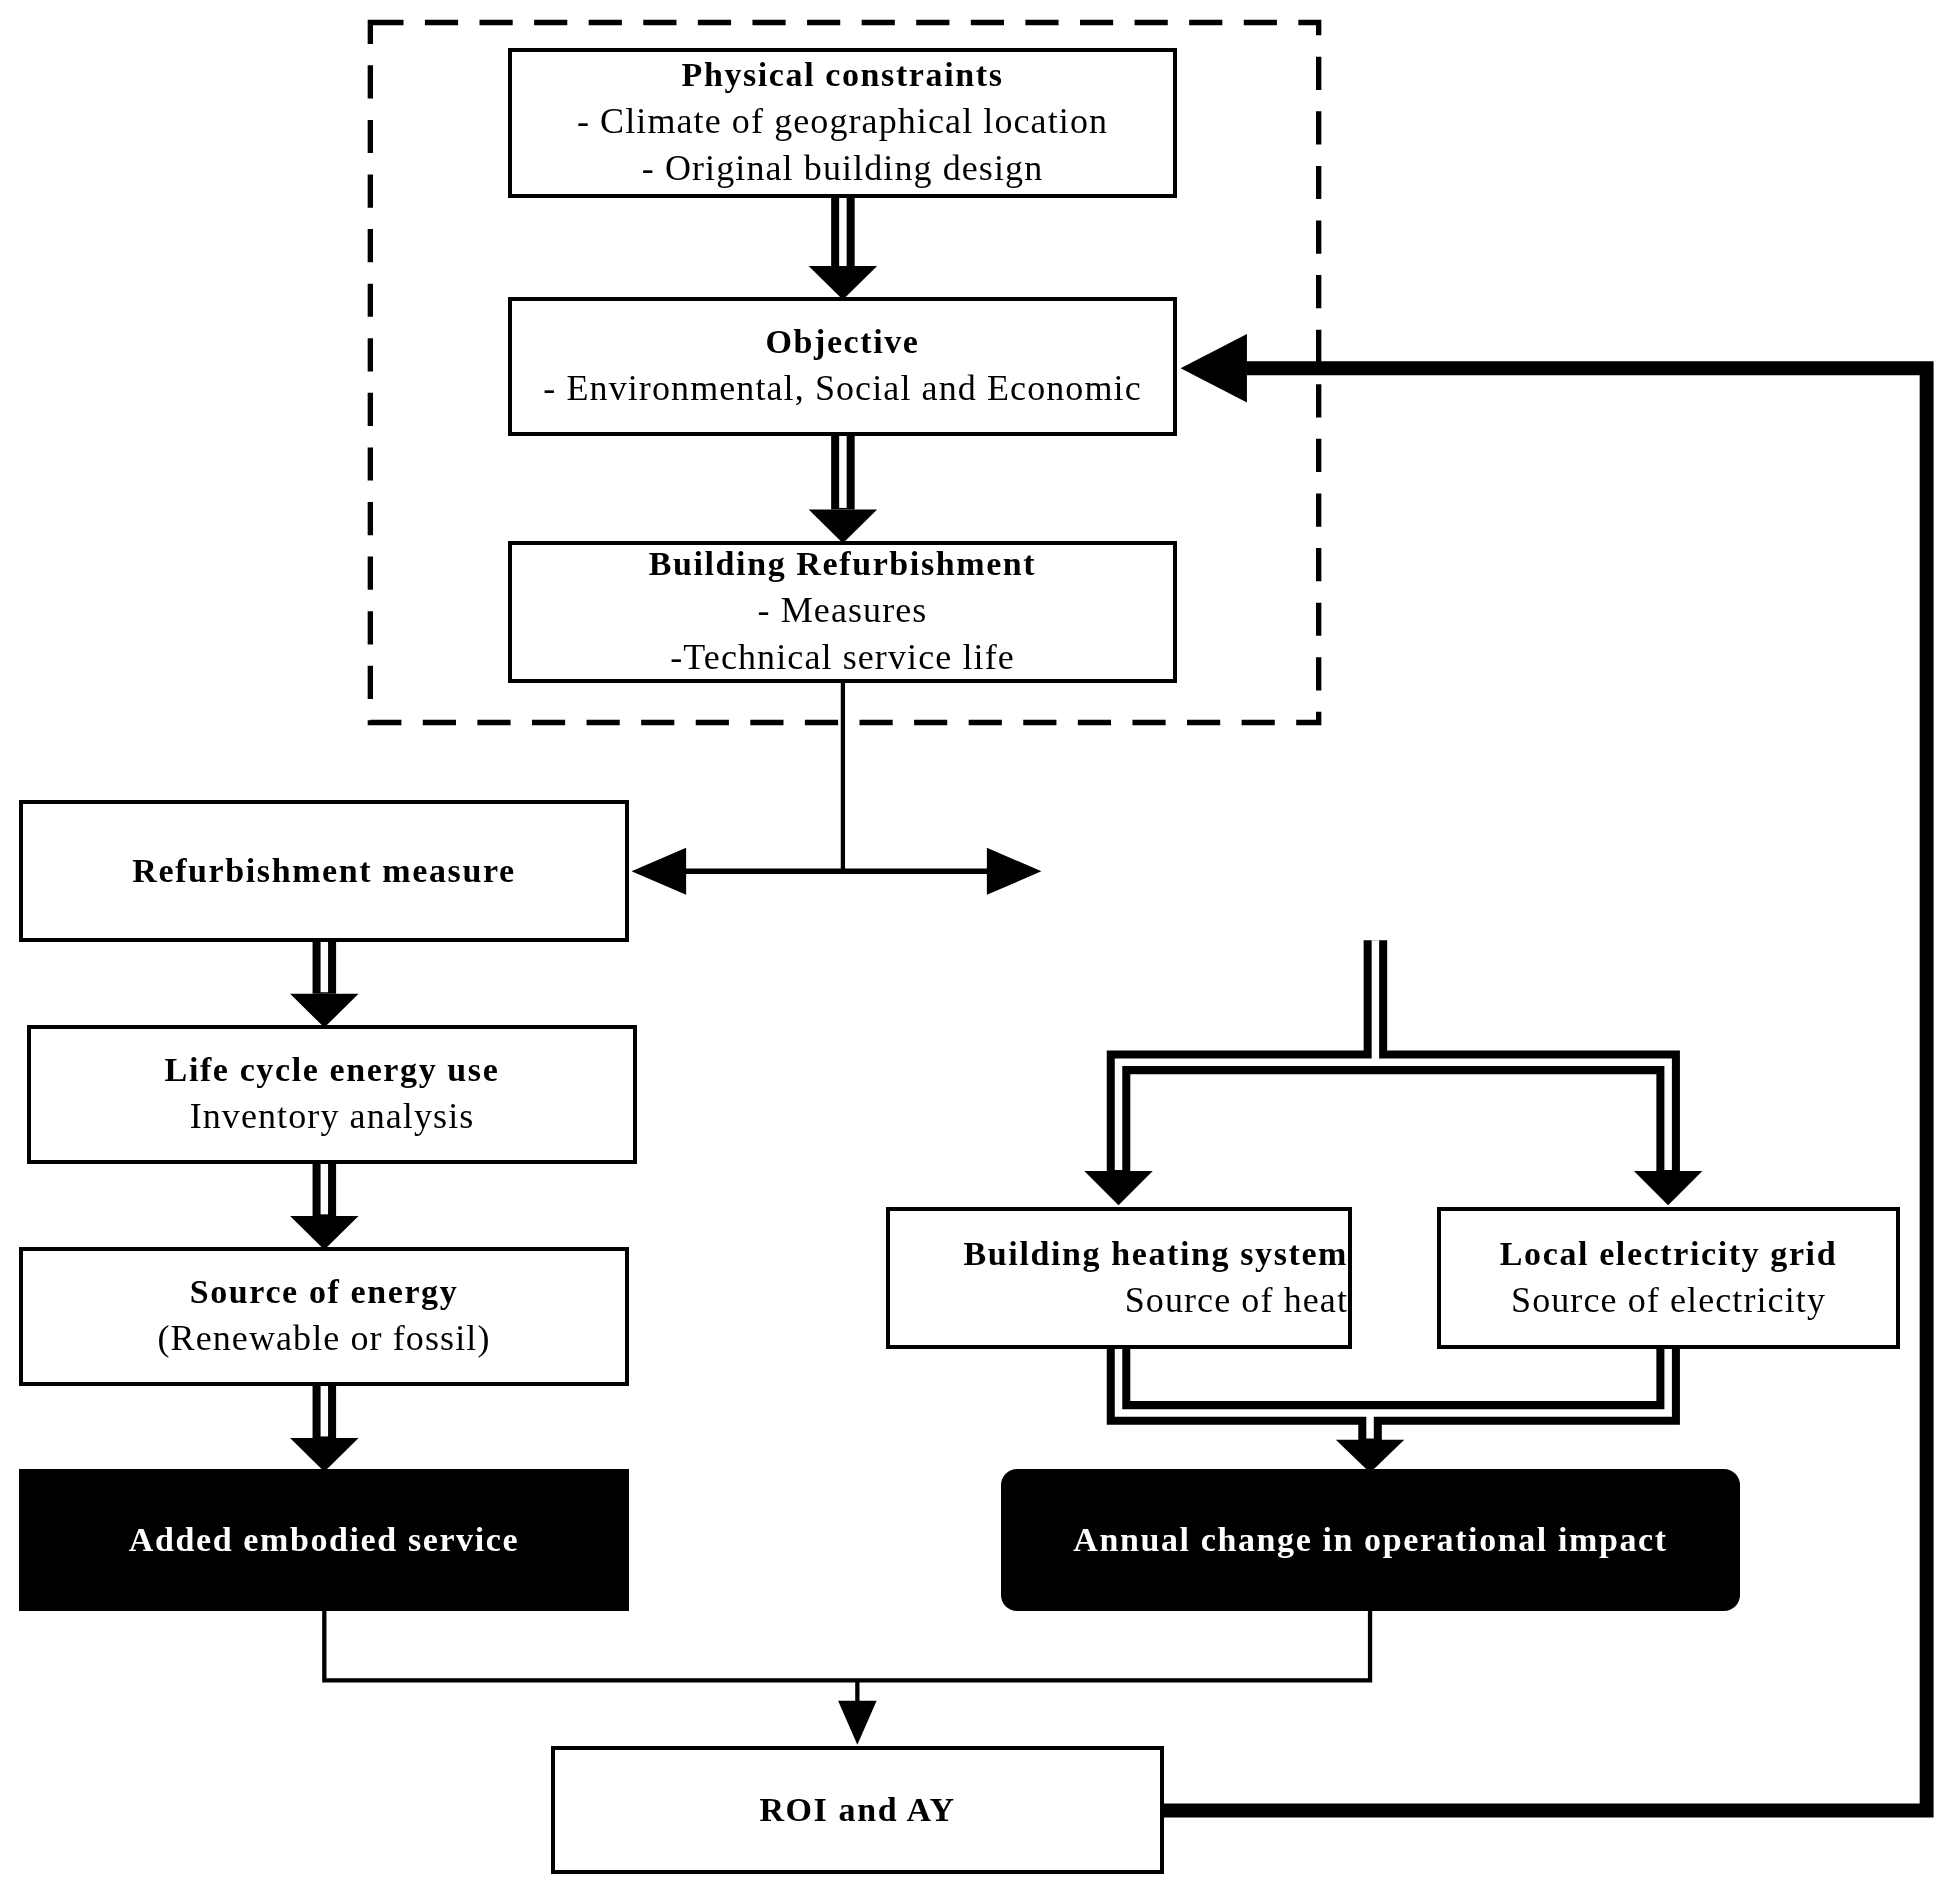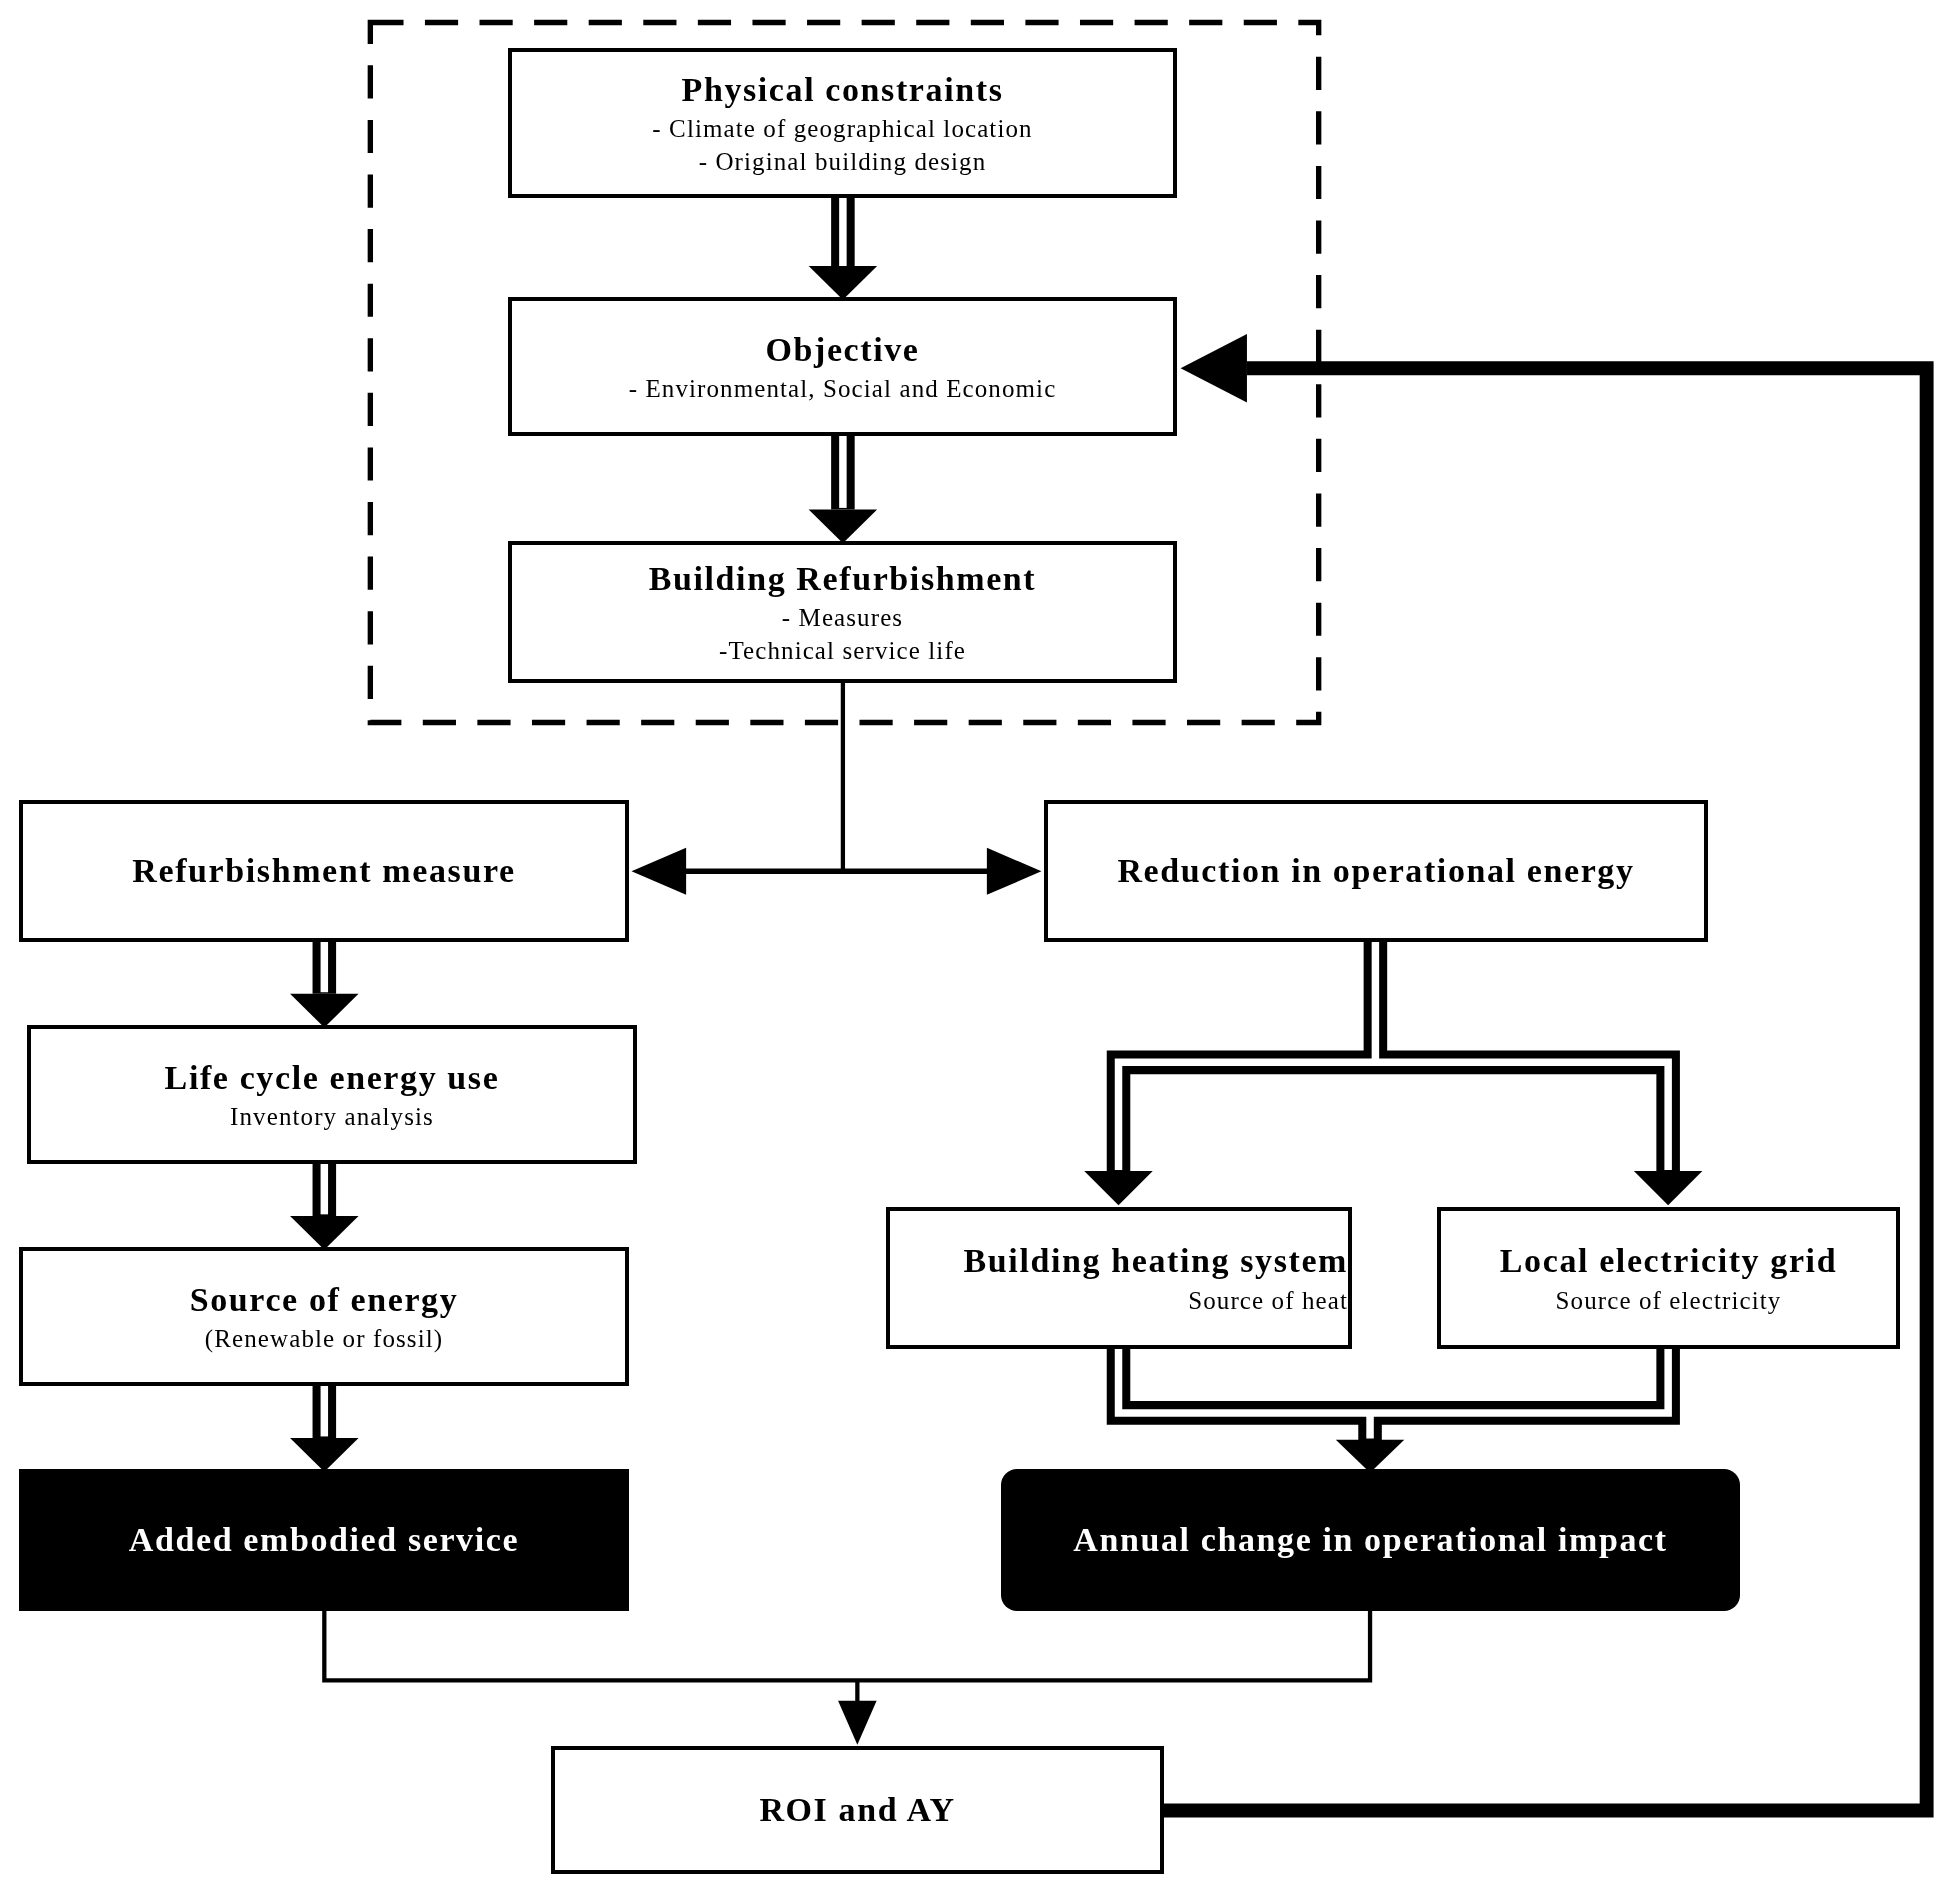--- a/index.html
+++ b/index.html
@@ -35,21 +35,21 @@
     line-height: 1.32;
   }
   .node .title {
     font-weight: bold;
     font-size: 34px;
     letter-spacing: 1.6px;
     white-space: nowrap;
   }
   .node .sub {
     font-weight: normal;
-    font-size: 25px;
+    font-size: 36px;
     letter-spacing: 1.1px;
     white-space: nowrap;
   }
   .node.filled {
     background: #000000;
     border: none;
     color: #ffffff;
   }
   
   .n-physical   { left: 508px;  top: 48px;   width: 669px; height: 150px; }
@@ -164,23 +164,20 @@
 
   <div class="node n-source">
     <span class="title">Source of energy</span>
     <span class="sub">(Renewable or fossil)</span>
   </div>
 
   <div class="node filled n-added">
     <span class="title">Added embodied service</span>
   </div>
 
-  <div class="node n-reduction">
-    <span class="title">Reduction in operational energy</span>
-  </div>
 
   <div class="node n-heating">
     <span class="title">Building heating system</span>
     <span class="sub">Source of heat</span>
   </div>
 
   <div class="node n-grid">
     <span class="title">Local electricity grid</span>
     <span class="sub">Source of electricity</span>
   </div>

